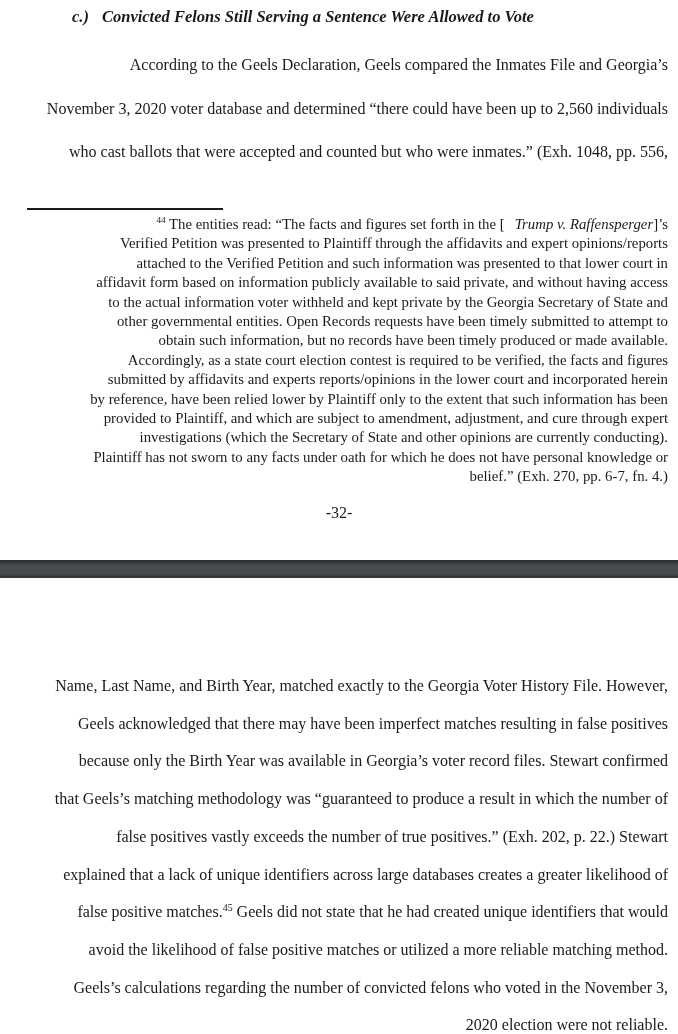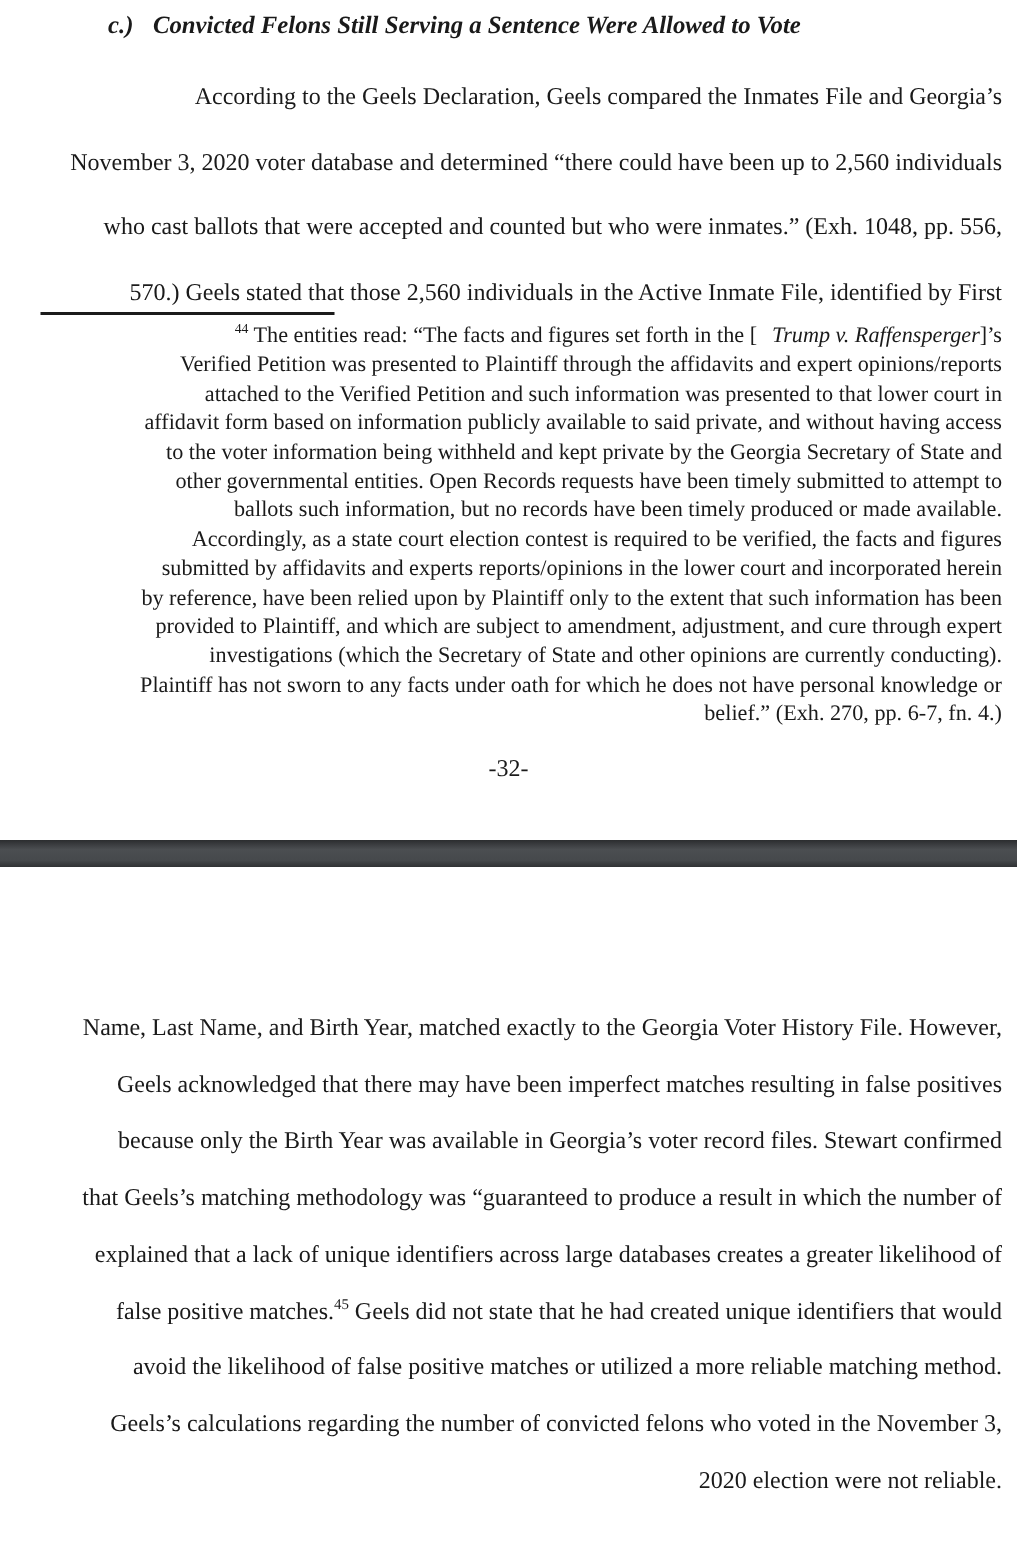--- a/index.html
+++ b/index.html
@@ -57,53 +57,53 @@
 <body>
 
 <div class="abs heading">
   <span class="hlabel">c.)</span><span>Convicted Felons Still Serving a Sentence Were Allowed to Vote</span>
 </div>
 
 <div class="abs body1">
   <div class="indent">According to the Geels Declaration, Geels compared the Inmates File and Georgia’s</div>
   <div>November 3, 2020 voter database and determined “there could have been up to 2,560 individuals</div>
   <div>who cast ballots that were accepted and counted but who were inmates.”  (Exh. 1048, pp. 556,</div>
-  <div>570.)  Geels stated that those 2,560 individuals in the Active Inmate File, identified by First</div>
 </div>
 
 <div class="abs fnsep"></div>
 
 <div class="abs footnote">
   <div class="first">
     <span class="sup">44</span><span> The entities read: “The facts and figures set forth in the [</span><span class="fn-italic">Trump v. Raffensperger</span><span>]’s</span>
   </div>
   <div>Verified Petition was presented to Plaintiff through the affidavits and expert opinions/reports</div>
   <div>attached to the Verified Petition and such information was presented to that lower court in</div>
   <div>affidavit form based on information publicly available to said private, and without having access</div>
-  <div>to the voter information being withheld and kept private by the Georgia Secretary of State and</div>
+  <div>to the actual information voter withheld and kept private by the Georgia Secretary of State and</div>
   <div>other governmental entities.  Open Records requests have been timely submitted to attempt to</div>
-  <div>ballots such information, but no records have been timely produced or made available.</div>
+  <div>obtain such information, but no records have been timely produced or made available.</div>
   <div>Accordingly, as a state court election contest is required to be verified, the facts and figures</div>
   <div>submitted by affidavits and experts reports/opinions in the lower court and incorporated herein</div>
-  <div>by reference, have been relied upon by Plaintiff only to the extent that such information has been</div>
+  <div>by reference, have been relied lower by Plaintiff only to the extent that such information has been</div>
   <div>provided to Plaintiff, and which are subject to amendment, adjustment, and cure through expert</div>
   <div>investigations (which the Secretary of State and other opinions are currently conducting).</div>
   <div>Plaintiff has not sworn to any facts under oath for which he does not have personal knowledge or</div>
   <div>belief.”  (Exh. 270, pp. 6-7, fn. 4.)</div>
 </div>
 
 <div class="abs pageno">-32-</div>
 
 <div class="abs pagegap"></div>
 
 <div class="abs body2">
   <div>Name, Last Name, and Birth Year, matched exactly to the Georgia Voter History File.  However,</div>
   <div>Geels acknowledged that there may have been imperfect matches resulting in false positives</div>
   <div>because only the Birth Year was available in Georgia’s voter record files.  Stewart confirmed</div>
   <div>that Geels’s matching methodology was “guaranteed to produce a result in which the number of</div>
+  <div>false positives vastly exceeds the number of true positives.”  (Exh. 202, p. 22.)  Stewart</div>
   <div>explained that a lack of unique identifiers across large databases creates a greater likelihood of</div>
   <div>
     <span>false positive matches.</span><span class="sup">45</span><span> Geels did not state that he had created unique identifiers that would</span>
   </div>
   <div>avoid the likelihood of false positive matches or utilized a more reliable matching method.</div>
   <div>Geels’s calculations regarding the number of convicted felons who voted in the November 3,</div>
   <div>2020 election were not reliable.</div>
 </div>
 
 </body></html>

